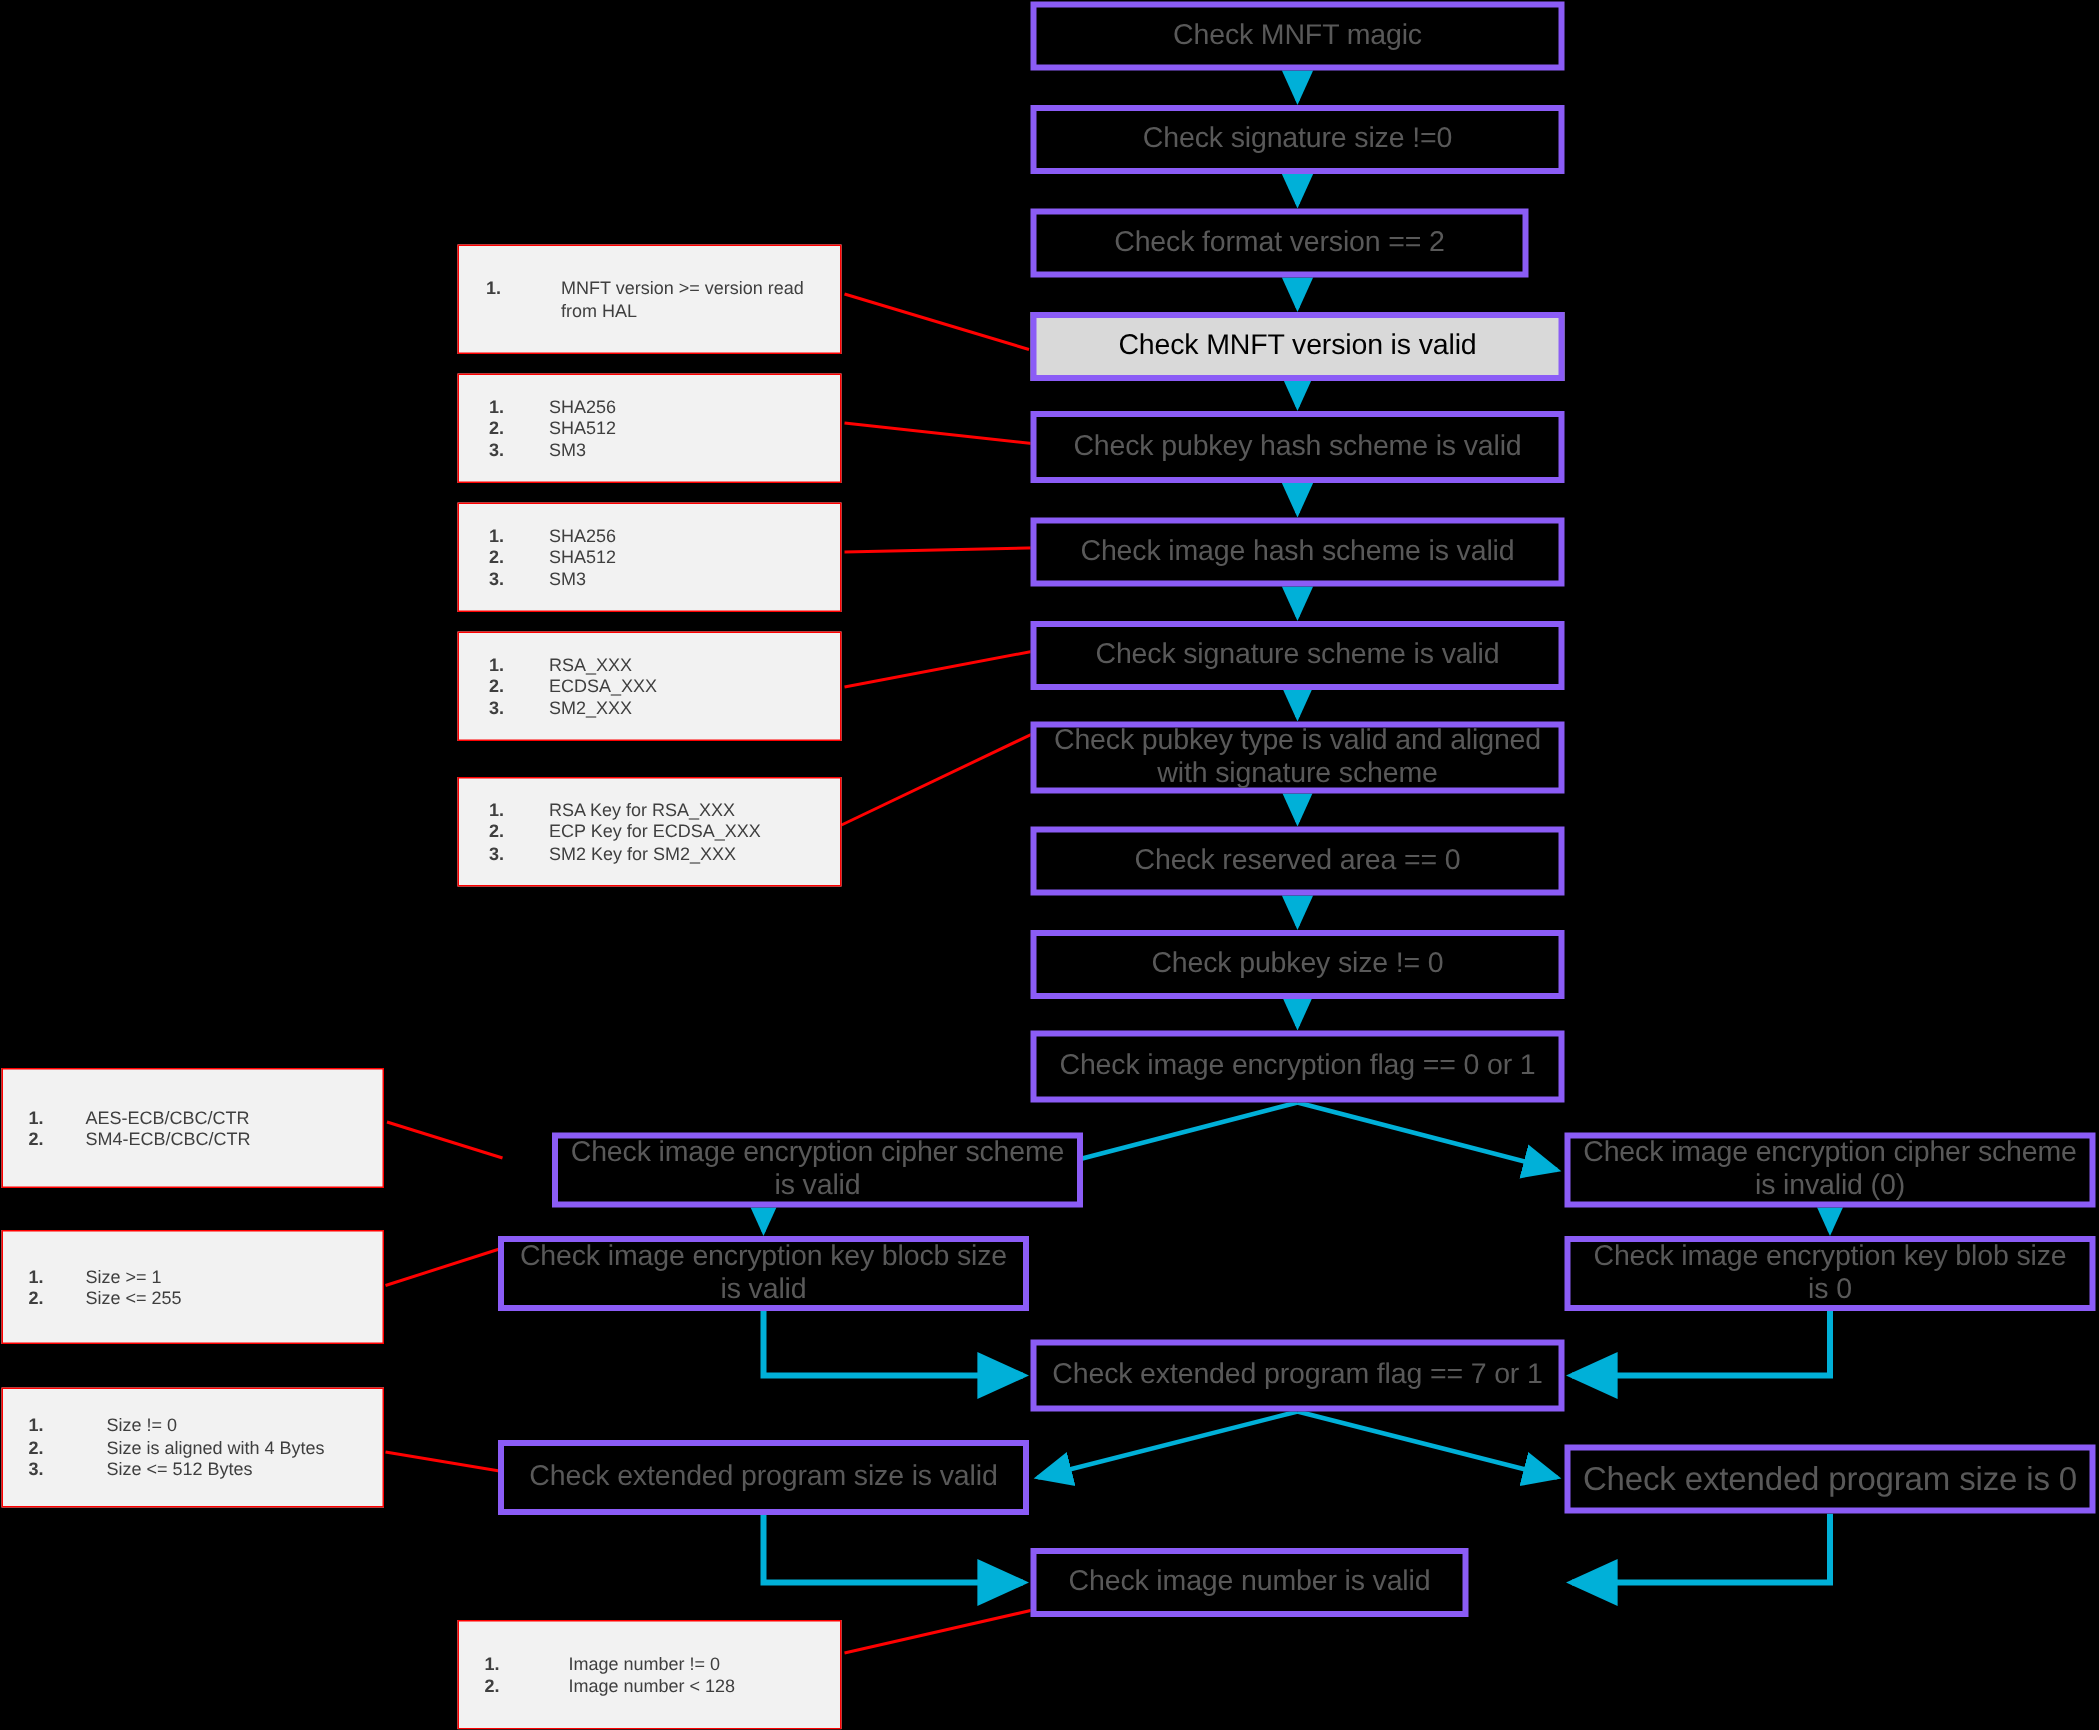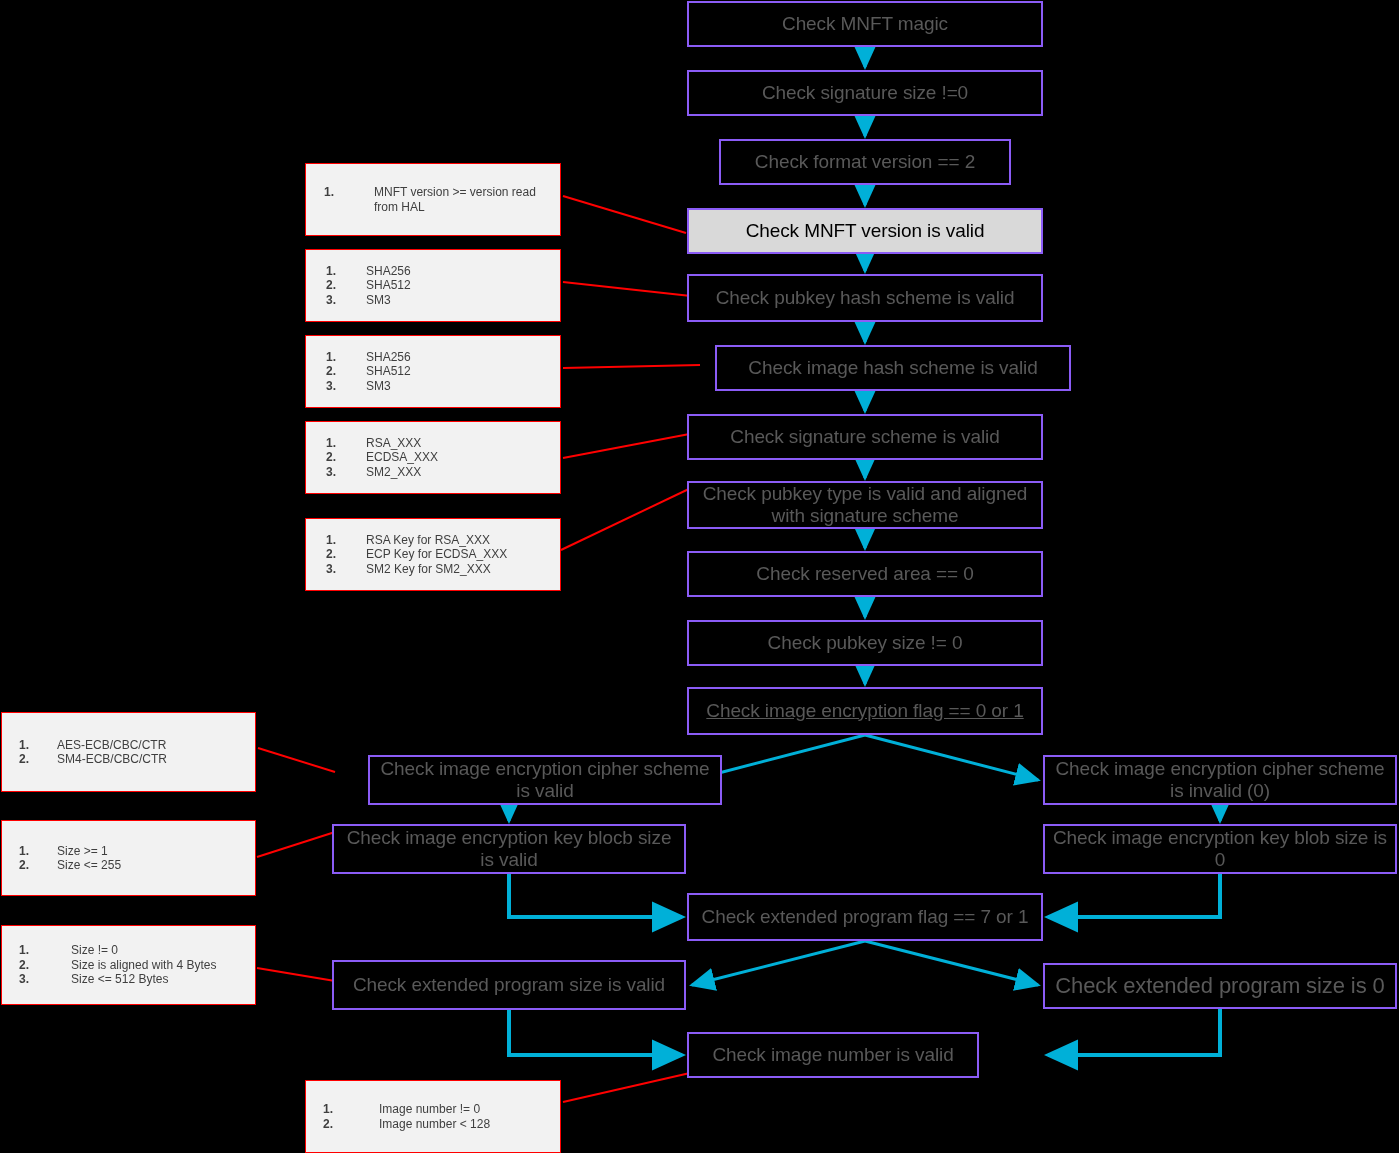--- a/index.html
+++ b/index.html
@@ -18,21 +18,21 @@
   #wires {
     position: absolute;
     left: 0; top: 0;
     width: 1399px;
     height: 1153px;
     pointer-events: none;
   }
   .node {
     position: absolute;
     box-sizing: border-box;
-    border: 2px solid #8b5cf6;
+    border: 4px solid #8b5cf6;
     background: #000000;
     color: #595959;
     display: flex;
     align-items: center;
     justify-content: center;
     text-align: center;
     line-height: 1.18;
     font-weight: 400;
     letter-spacing: -0.1px;
     padding: 15px 6px;
@@ -118,29 +118,29 @@
       <line x1="258" y1="748" x2="335" y2="772" stroke="#ff0000" stroke-width="2"></line>
       <line x1="257" y1="857" x2="335" y2="832" stroke="#ff0000" stroke-width="2"></line>
       <line x1="257" y1="968" x2="335" y2="981" stroke="#ff0000" stroke-width="2"></line>
       <line x1="563" y1="1102" x2="690" y2="1073" stroke="#ff0000" stroke-width="2"></line>
     </g>
   </svg>
 
   <div id="nodes-layer">
       <div class="node" style="left: 687px; top: 1px; width: 356px; height: 46px; font-size: 19px;">Check MNFT magic</div>
       <div class="node" style="left: 687px; top: 70px; width: 356px; height: 46px; font-size: 19px;">Check signature size !=0</div>
-      <div class="node" style="left: 687px; top: 139px; width: 292px; height: 46px; font-size: 19px; margin-left: 32px;">Check format version == 2</div>
+      <div class="node" style="left: 687px; top: 139px; width: 332px; height: 46px; font-size: 19px;">Check format version == 2</div>
       <div class="node filled" style="left: 687px; top: 208px; width: 356px; height: 46px; font-size: 19px;">Check MNFT version is valid</div>
       <div class="node" style="left: 687px; top: 274px; width: 356px; height: 48px; font-size: 19px;">Check pubkey hash scheme is valid</div>
-      <div class="node" style="left: 687px; top: 345px; width: 356px; height: 46px; font-size: 19px; margin-left: 28px;">Check image hash scheme is valid</div>
+      <div class="node" style="left: 687px; top: 345px; width: 356px; height: 46px; font-size: 19px;">Check image hash scheme is valid</div>
       <div class="node" style="left: 687px; top: 414px; width: 356px; height: 46px; font-size: 19px;">Check signature scheme is valid</div>
       <div class="node" style="left: 687px; top: 481px; width: 356px; height: 48px; font-size: 19px;">Check pubkey type is valid and aligned with signature scheme</div>
       <div class="node" style="left: 687px; top: 551px; width: 356px; height: 46px; font-size: 19px;">Check reserved area == 0</div>
       <div class="node" style="left: 687px; top: 620px; width: 356px; height: 46px; font-size: 19px;">Check pubkey size != 0</div>
-      <div class="node" style="left: 687px; top: 687px; width: 356px; height: 48px; font-size: 19px; text-decoration: underline;">Check image encryption flag == 0 or 1</div>
+      <div class="node" style="left: 687px; top: 687px; width: 356px; height: 48px; font-size: 19px;">Check image encryption flag == 0 or 1</div>
       <div class="node" style="left: 332px; top: 755px; width: 354px; height: 50px; font-size: 19px; margin-left: 36px;">Check image encryption cipher scheme is valid</div>
       <div class="node" style="left: 1043px; top: 755px; width: 354px; height: 50px; font-size: 19px;">Check image encryption cipher scheme is invalid (0)</div>
       <div class="node" style="left: 332px; top: 824px; width: 354px; height: 50px; font-size: 19px;">Check image encryption key blocb size is valid</div>
       <div class="node" style="left: 1043px; top: 824px; width: 354px; height: 50px; font-size: 19px;">Check image encryption key blob size is 0</div>
       <div class="node" style="left: 687px; top: 893px; width: 356px; height: 48px; font-size: 19px;">Check extended program flag == 7 or 1</div>
       <div class="node" style="left: 332px; top: 960px; width: 354px; height: 50px; font-size: 19px;">Check extended program size is valid</div>
       <div class="node" style="left: 1043px; top: 963px; width: 354px; height: 46px; font-size: 22px;">Check extended program size is 0</div>
       <div class="node" style="left: 687px; top: 1032px; width: 292px; height: 46px; font-size: 19px;">Check image number is valid</div>
     </div>
   <div id="notes-layer">

